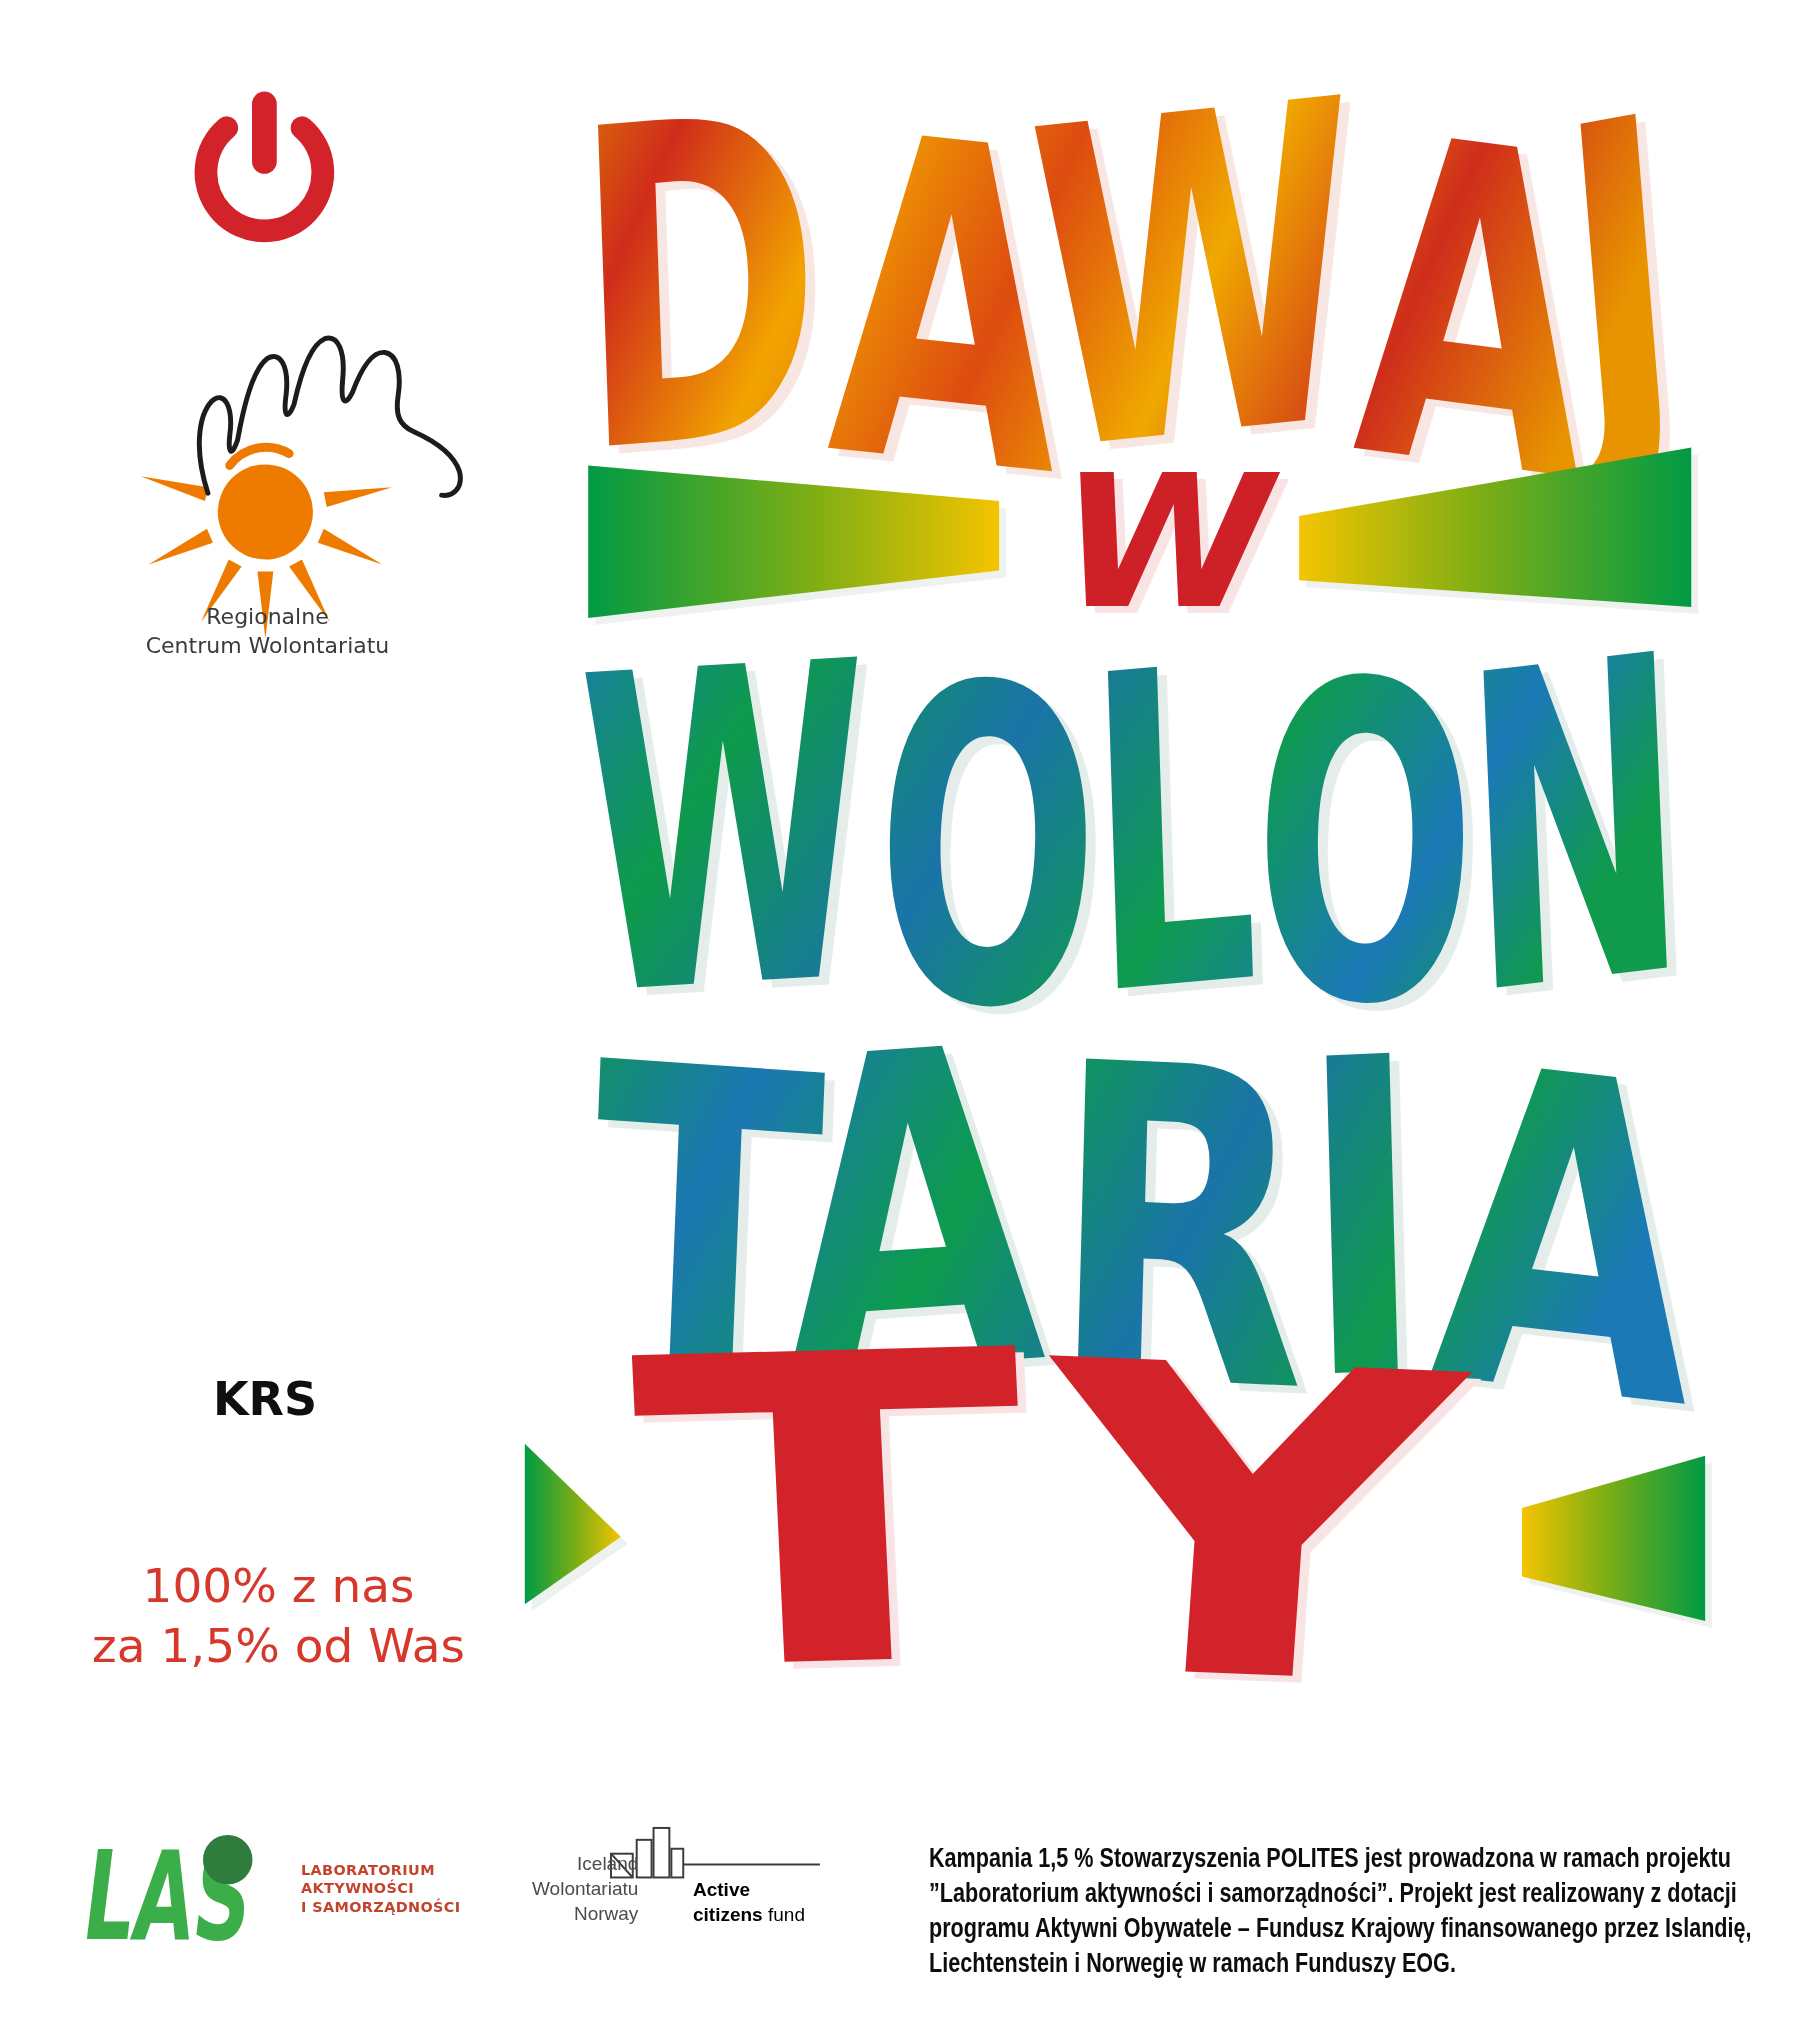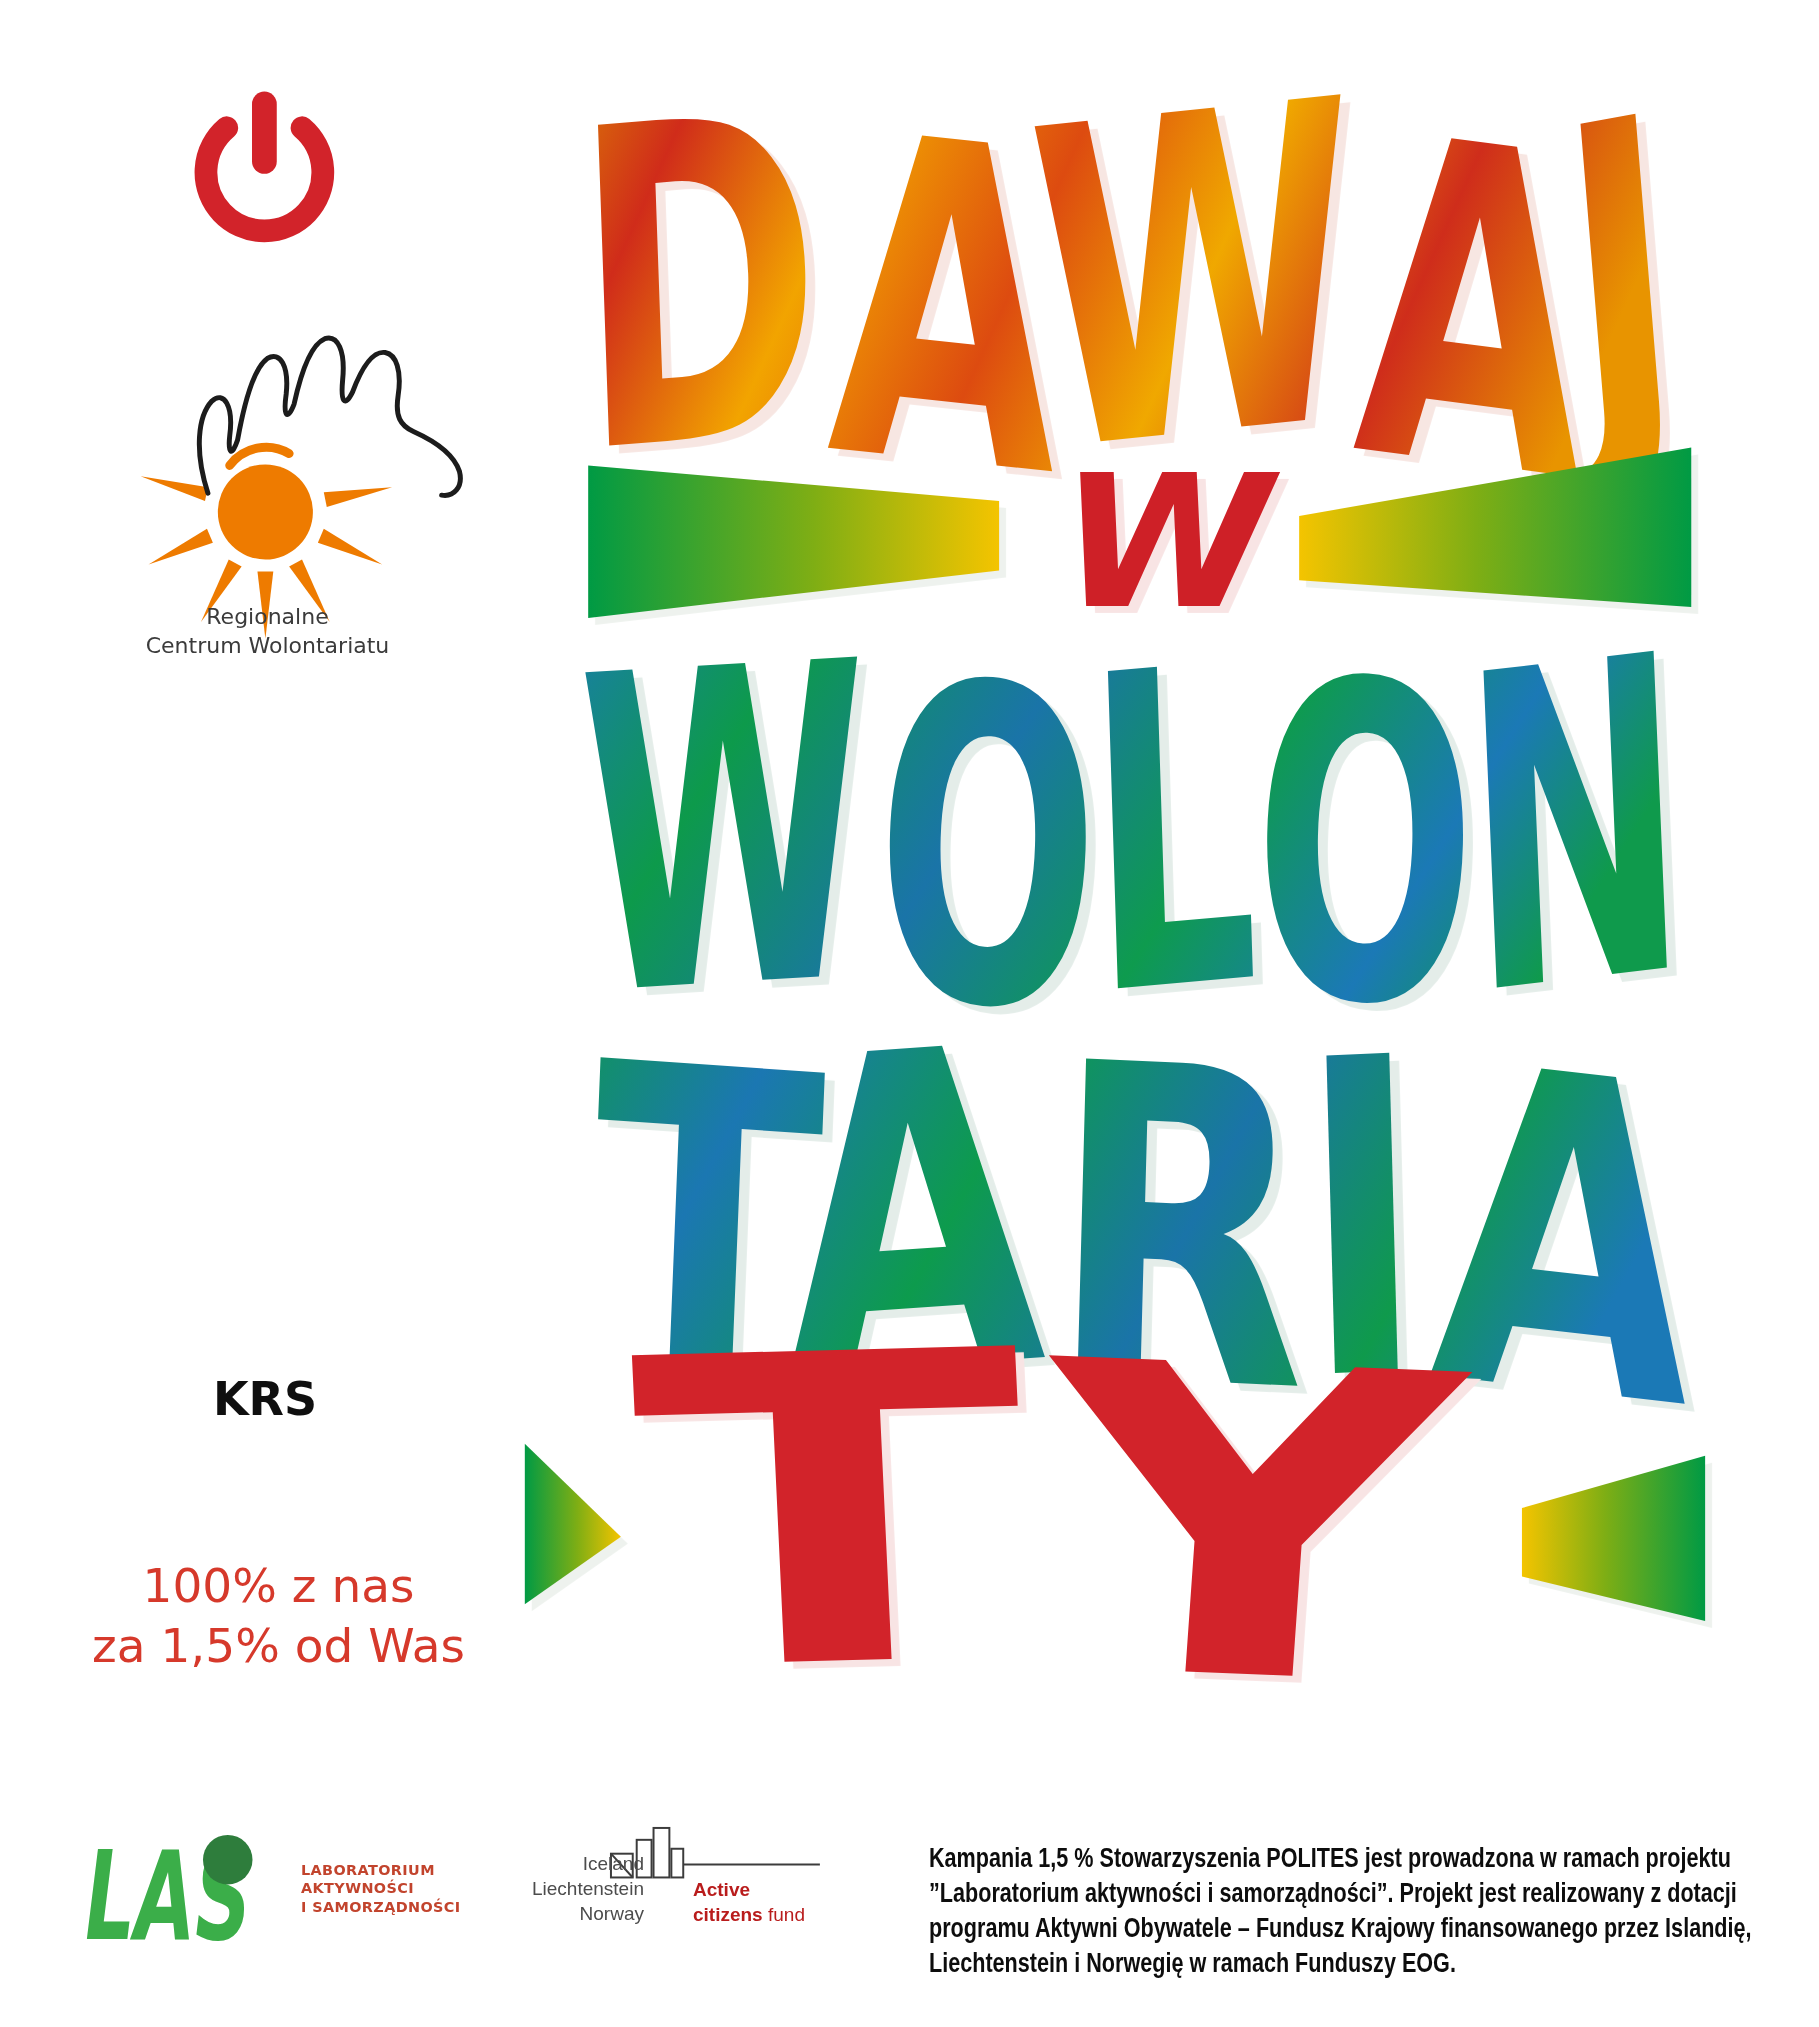--- a/index.html
+++ b/index.html
@@ -18,21 +18,21 @@
   .krs-number{left:51px;top:1436px;width:455px;text-align:center;
     font-size:60px;font-weight:bold;color:#0f0f0f;}
   .slogan{left:51px;top:1556px;width:455px;text-align:center;
     font-size:47px;font-weight:normal;color:#d6392b;line-height:60px;}
 
   
   .las-name{left:277px;top:1861px;font-size:14.4px;font-weight:bold;
     color:#c2442d;line-height:18.3px;letter-spacing:0.4px;margin-left:24px;}
   .acf-countries{left:532px;top:1851px;font-size:19px;color:#4c4c4c;
     line-height:25px;font-family:"Liberation Sans",sans-serif;text-align:right;}
-  .acf-fund{left:693px;top:1877px;font-size:19px;color:#b91c1c;
+  .acf-fund{left:693px;top:1877px;font-size:19px;color:#000000;
     line-height:25px;font-family:"Liberation Sans",sans-serif;}
   .acf-fund .b{font-weight:bold;}
   .campaign{left:929px;top:1841px;font-size:27px;font-weight:bold;color:#0d0d0d;
     line-height:35px;font-family:"Liberation Sans",sans-serif;
     transform:scaleX(0.8);transform-origin:left top;white-space:nowrap;}
 
   
   .sh-warm{filter:drop-shadow(10px 8px 0 #f7e6e2);}
   .sh-cool{filter:drop-shadow(10px 8px 0 #e4ede9);}
   .sh-red{filter:drop-shadow(9px 7px 0 #f8e4e4);}
@@ -151,21 +151,21 @@
   </div>
 
   <div class="abs las-name">
     <div>LABORATORIUM</div>
     <div>AKTYWNOŚCI</div>
     <div>I SAMORZĄDNOŚCI</div>
   </div>
 
   <div class="abs acf-countries">
     <div>Iceland</div>
-    <div>Liechtenstein</div>
+    <div>Wolontariatu</div>
     <div>Norway</div>
   </div>
 
   <div class="abs acf-fund">
     <div class="b">Active</div>
     <div><span class="b">citizens</span> <span>fund</span></div>
   </div>
 
   <div class="abs campaign">
     <div>Kampania 1,5 % Stowarzyszenia POLITES jest  prowadzona w ramach projektu</div>

